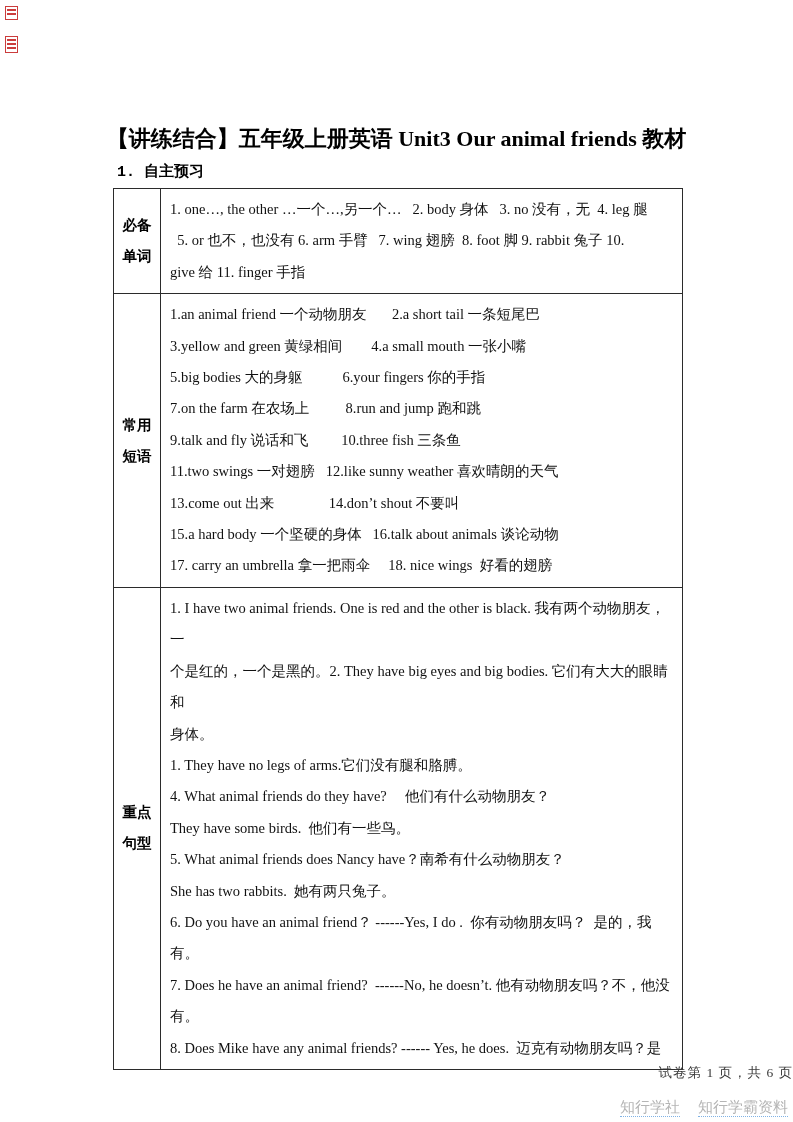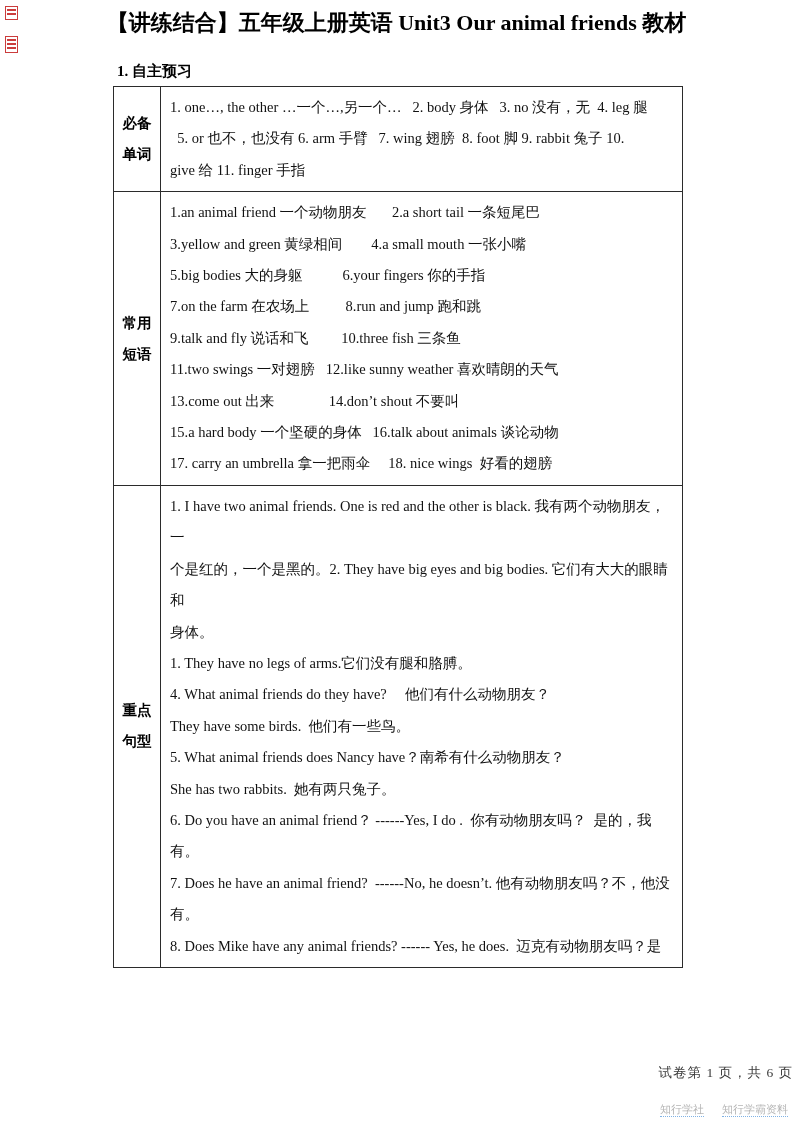--- a/index.html
+++ b/index.html
@@ -21,29 +21,30 @@
   }
   .red-stamp .rs-line {
     height: 2px;
     background: #c62828;
     margin: 2px 1px 0 1px;
   }
   .stamp-1 { top: 6px;  width: 13px; height: 14px; }
   .stamp-2 { top: 36px; width: 13px; height: 17px; }
 
   .page-title {
+    padding-top: 116px;
     text-align: center;
     font-weight: 700;
     font-size: 22px;
     line-height: 45px;
     color: #000;
   }
   .section-heading {
-    margin: 16px 0 0 117px;
-    font-family: Liberation Serif, serif;
+    margin: 2px 0 0 117px;
+    font-family: Liberation Mono, monospace;
     font-weight: 700;
     font-size: 15px;
     line-height: 20px;
     color: #000;
   }
   table.main-table {
     margin: 5px 0 0 113px;
     width: 570px;
     border-collapse: collapse;
     table-layout: fixed;
@@ -76,21 +77,21 @@
     width: 100%;
     text-align: right;
     font-size: 13.5px;
     color: #3a3a3a;
     letter-spacing: 1px;
   }
   .watermark {
     position: absolute;
     right: 5px;
     bottom: 5px;
-    font-size: 11px;
+    font-size: 15px;
     color: #b5b5b5;
     font-family: "Liberation Sans", "DejaVu Sans", sans-serif;
   }
   .watermark .wm-seg {
     border-bottom: 1px dotted #7fb2e5;
     padding-bottom: 1px;
   }
   .wm-gap { display: inline-block; width: 18px; }
 </style>
 </head>

